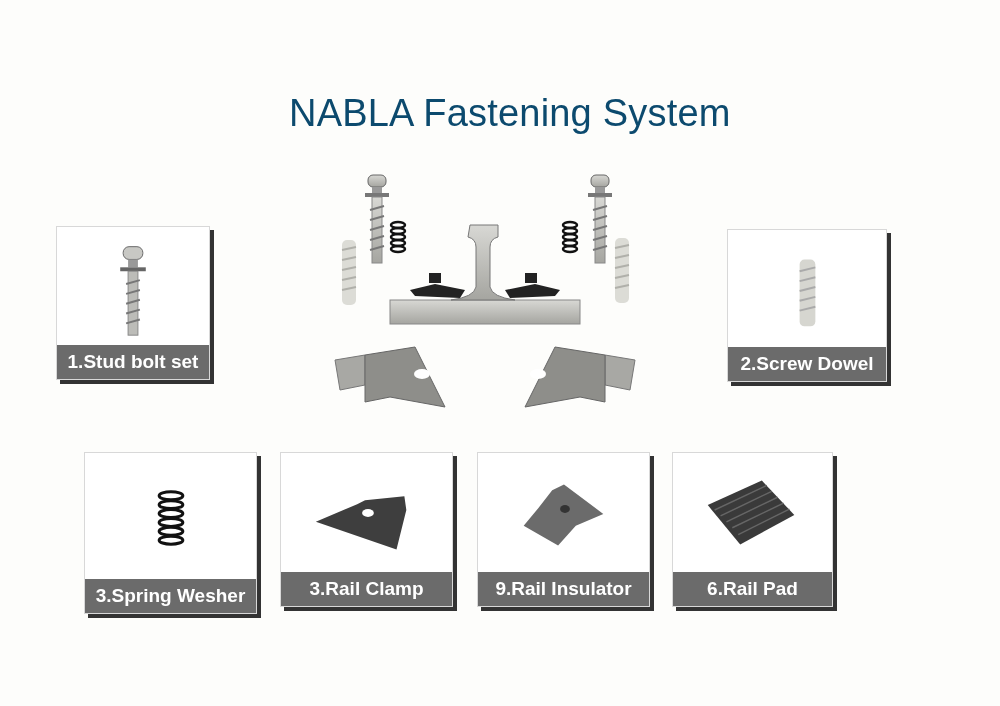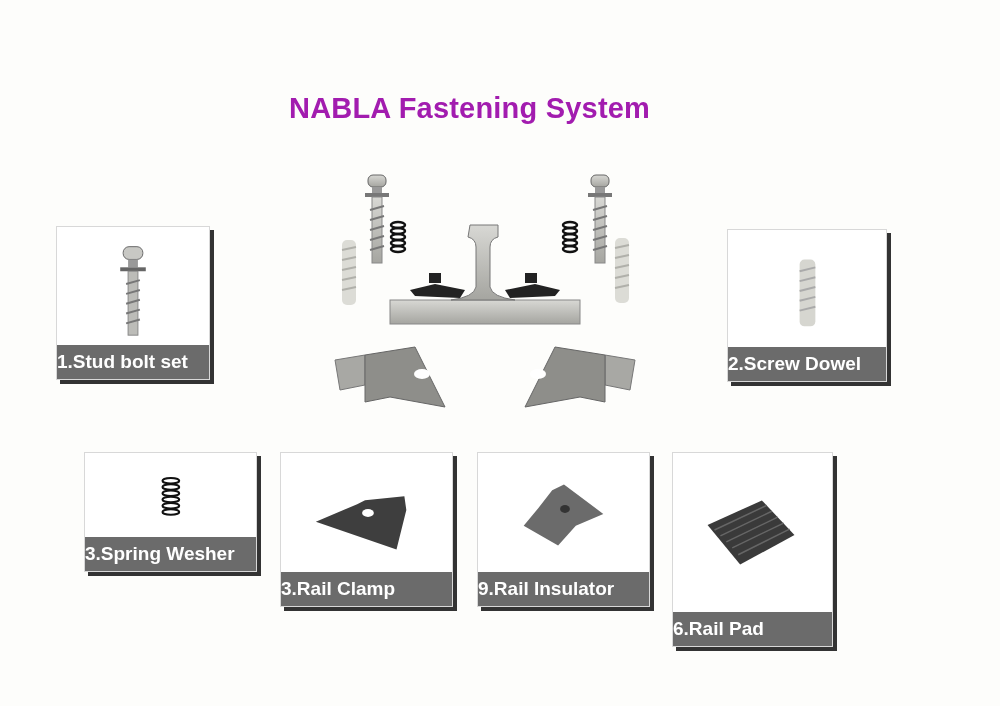--- a/index.html
+++ b/index.html
@@ -1,33 +1,33 @@
 <!DOCTYPE html>
 <html><head>
 <meta charset="utf-8">
 <style>
   * { box-sizing: border-box; margin: 0; padding: 0; }
   html, body { width: 1000px; height: 706px; background: #fdfdfb; overflow: hidden; }
   body { position: relative; font-family: "Liberation Sans", "DejaVu Sans", sans-serif; }
 
   .title {
     position: absolute; left: 289px; top: 92px;
-    font-size: 29px; color: #a21caf; letter-spacing: 0.2px; font-weight: bold;
+    font-size: 38px; color: #0c4a6e; letter-spacing: 0.2px;
   }
 
   .card {
     position: absolute; background: #fff;
     border: 1px solid #d8d8d8;
     box-shadow: 4px 4px 0 #333;
   }
   .card .img { position: absolute; left: 0; right: 0; top: 0; bottom: 34px; }
   .card .label {
     position: absolute; left: 0; right: 0; bottom: 0; height: 34px;
     background: #6b6b6b; color: #fff; font-weight: bold;
-    font-size: 19px; line-height: 34px; text-align: left;
+    font-size: 19px; line-height: 34px; text-align: center;
     white-space: nowrap;
   }
   .card svg { position: absolute; left: 0; top: 0; width: 100%; height: 100%; }
 
   .center { position: absolute; left: 325px; top: 165px; width: 320px; height: 250px; }
 </style>
 </head>
 <body>
 
 <div class="title">NABLA Fastening System</div>
@@ -151,21 +151,21 @@
           <line x1="70" y1="52" x2="86" y2="48"></line>
         <line x1="70" y1="62" x2="86" y2="58"></line>
           <line x1="70" y1="72" x2="86" y2="68"></line>
         <line x1="70" y1="82" x2="86" y2="78"></line>
       </g>
     </svg>
   </div>
   <div class="label">2.Screw Dowel</div>
 </div>
 
-<div class="card" style="left:84px;top:452px;width:173px;height:120px;">
+<div class="card" style="left:84px;top:452px;width:173px;height:162px;">
   <div class="img">
     <svg viewBox="0 0 173 121">
       <g fill="none" stroke="#111" stroke-width="3">
         <ellipse cx="87" cy="40" rx="12" ry="4"></ellipse>
           <ellipse cx="87" cy="49" rx="12" ry="4"></ellipse>
         <ellipse cx="87" cy="58" rx="12" ry="4"></ellipse>
           <ellipse cx="87" cy="67" rx="12" ry="4"></ellipse>
         <ellipse cx="87" cy="76" rx="12" ry="4"></ellipse>
           <ellipse cx="87" cy="85" rx="12" ry="4"></ellipse>
       </g>
@@ -187,21 +187,21 @@
 <div class="card" style="left:477px;top:452px;width:173px;height:155px;">
   <div class="img">
     <svg viewBox="0 0 173 121">
       <path d="M75 38 l12 -6 l40 30 l-28 12 l-18 20 l-35 -20 l15 -18 z" fill="#6b6b6b"></path>
       <ellipse cx="88" cy="57" rx="5" ry="4" fill="#333"></ellipse>
     </svg>
   </div>
   <div class="label">9.Rail Insulator</div>
 </div>
 
-<div class="card" style="left:672px;top:452px;width:161px;height:195px;">
+<div class="card" style="left:672px;top:452px;width:161px;height:155px;">
   <div class="img">
     <svg viewBox="0 0 161 121">
       <path d="M35 53 l55 -25 l33 35 l-55 30 z" fill="#3a3a3a"></path>
       <g stroke="#666" stroke-width="1.5">
         <line x1="42" y1="58" x2="95" y2="33"></line>
           <line x1="48" y1="64" x2="100" y2="39"></line>
         <line x1="54" y1="70" x2="106" y2="45"></line>
           <line x1="60" y1="76" x2="112" y2="51"></line>
         <line x1="66" y1="83" x2="118" y2="57"></line>
       </g>

